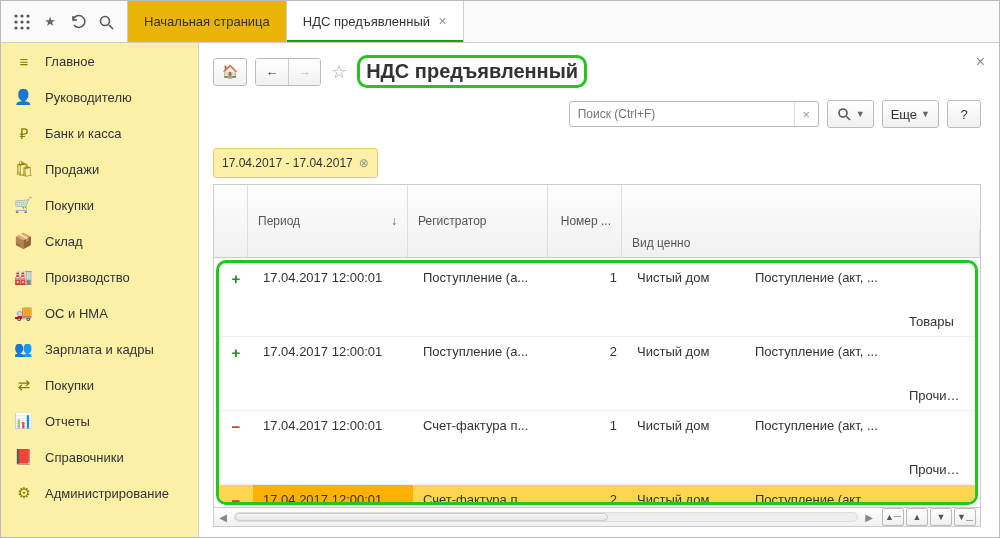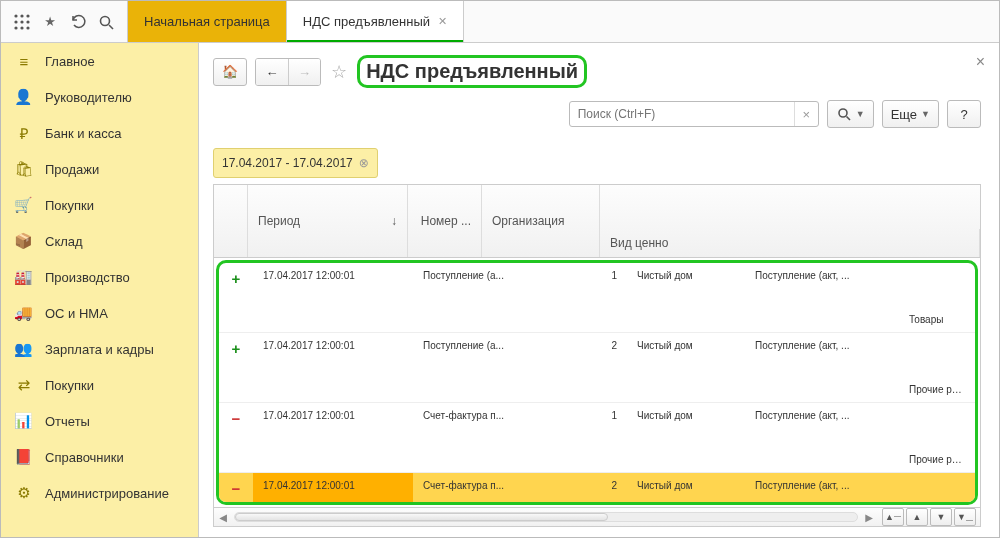--- a/index.html
+++ b/index.html
@@ -36,21 +36,21 @@
   .thead { display: flex; background: linear-gradient(#fdfdfd,#f1f1f1); border-bottom: 1px solid #ccc; }
   .th { padding: 7px 10px; border-right: 1px solid #ddd; font-size: 12px; color: #555; display:flex; align-items:center; gap:4px;}
   .col-icon { width: 34px; }
   .col-period { width: 160px; }
   .col-reg { width: 140px; }
   .col-num { width: 74px; text-align: right; justify-content: flex-end; }
   .col-org { width: 118px; }
   .col-sf { width: 154px; }
   .col-type { flex: 1; min-width: 60px; margin-top: 44px; }
   .trow { display: flex; border-bottom: 1px solid #eee; }
-  .trow .td { padding: 7px 10px; font-size: 10px; overflow: hidden; white-space: nowrap; text-overflow: ellipsis; }
+  .trow .td { padding: 7px 10px; font-size: 13px; overflow: hidden; white-space: nowrap; text-overflow: ellipsis; }
   .trow .td.col-num { text-align: right; }
   .trow .td.col-icon { text-align: center; font-weight: bold; font-size: 15px; }
   .plus { color: #1a8f1a; }
   .minus { color: #c33; }
   .trow.sel { background: #ffd54f; }
   .trow.sel .td.col-period { background: #ffb000; }
   .tbody-box { border: 3px solid #22c522; border-radius: 10px; margin: 2px; overflow:hidden;}
   .scroll-row { display:flex; align-items:center; height:22px; border-top:1px solid #ccc; background:linear-gradient(#fdfdfd,#f1f1f1);}
   .scroll-row .spacer-arrow{ width:18px; text-align:center; color:#888; font-size:10px; cursor:pointer;}
   .scroll-row .track{ flex:1; height:10px; background:#eee; border:1px solid #ddd; border-radius:5px; position:relative; margin:0 2px;}
@@ -200,25 +200,25 @@
       </span>
     </div>
 
     <div class="table-wrap">
       <div class="thead">
         <div class="th col-icon"></div>
         <div class="th col-period">
             <span>Период</span>
             <span style="margin-left:auto;">↓</span>
           </div>
+        <div class="th col-reg">
+            <span>Регистратор</span>
+          </div>
         <div class="th col-num">
             <span>Номер ...</span>
-          </div>
-        <div class="th col-org">
-            <span>Организация</span>
           </div>
         <div class="th col-type">
             <span>Вид ценно</span>
           </div>
       </div>
       <div class="tbody-box">
         <div class="trow">
           <div class="td col-icon plus">+</div>
           <div class="td col-period">17.04.2017 12:00:01</div>
           <div class="td col-reg">Поступление (а...</div>

